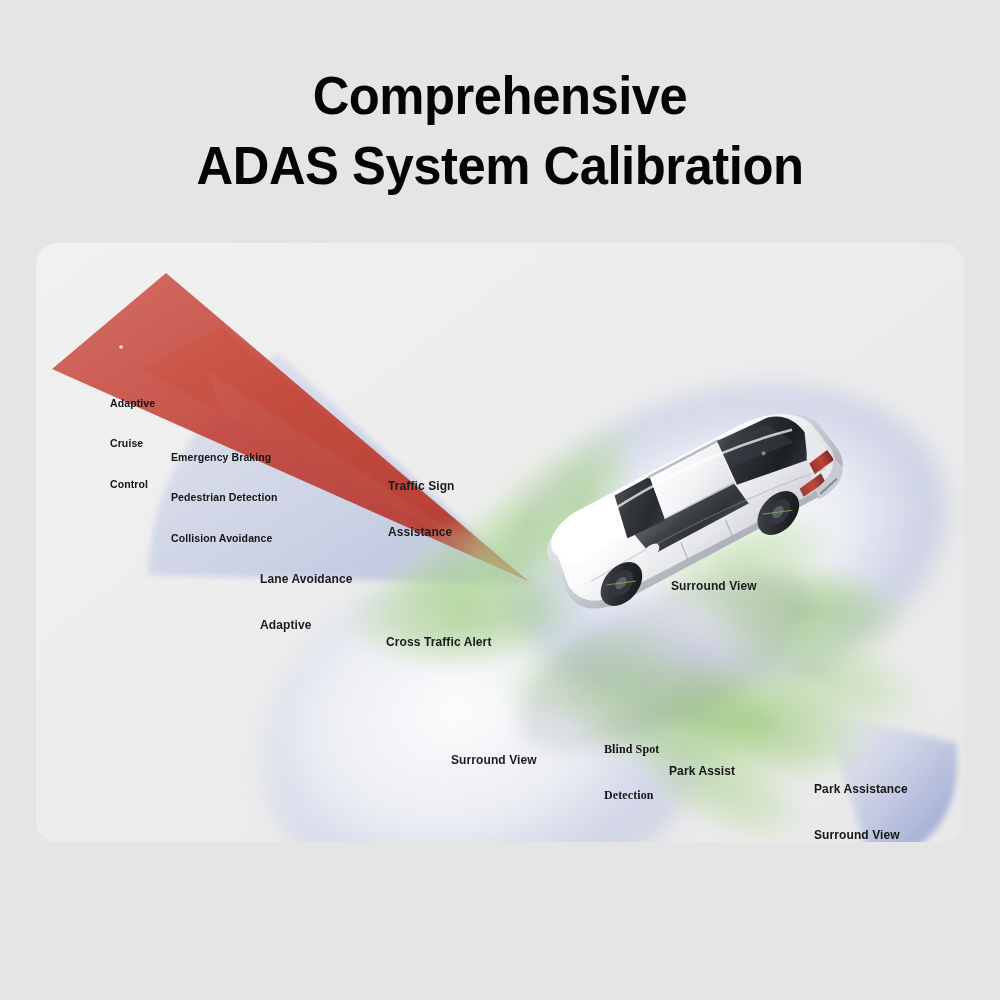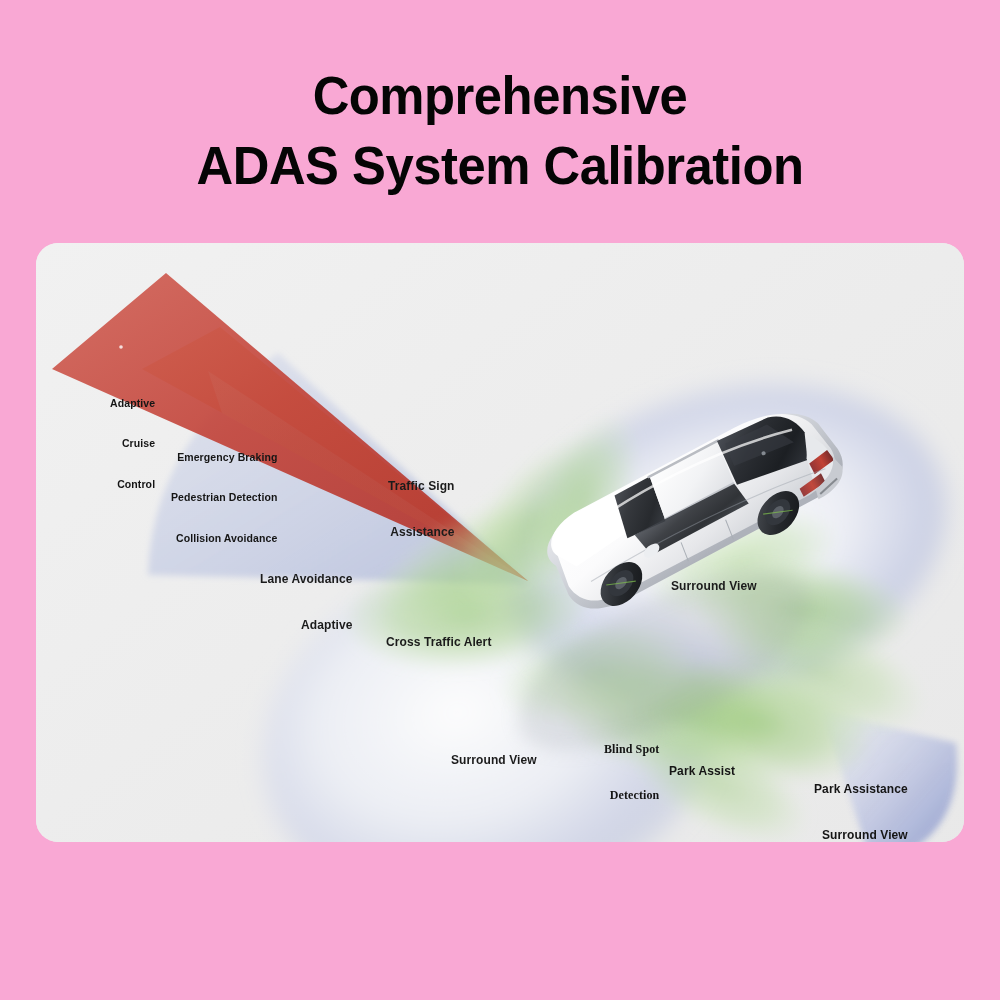--- a/index.html
+++ b/index.html
@@ -10,21 +10,21 @@
   body {
     width: 1000px;
     height: 1000px;
     font-family: "Liberation Sans", sans-serif;
     overflow: hidden;
   }
   #root {
     position: relative;
     width: 1000px;
     height: 1000px;
-    background: #f9a8d4;
+    background: #e5e5e5;
   }
 
   
   .heading {
     position: absolute;
     top: 60px;
     left: 0;
     width: 1000px;
     text-align: center;
     color: #050505;
@@ -40,21 +40,20 @@
   
   .panel {
     position: absolute;
     left: 36px;
     top: 243px;
     width: 928px;
     height: 599px;
     border-radius: 22px;
     background: linear-gradient(160deg, #efefef 0%, #ececec 45%, #eaeaea 100%);
     overflow: hidden;
-    text-align: right;
   }
   .panel-svg {
     position: absolute;
     left: 0;
     top: 0;
     width: 928px;
     height: 720px;
     display: block;
   }
 

